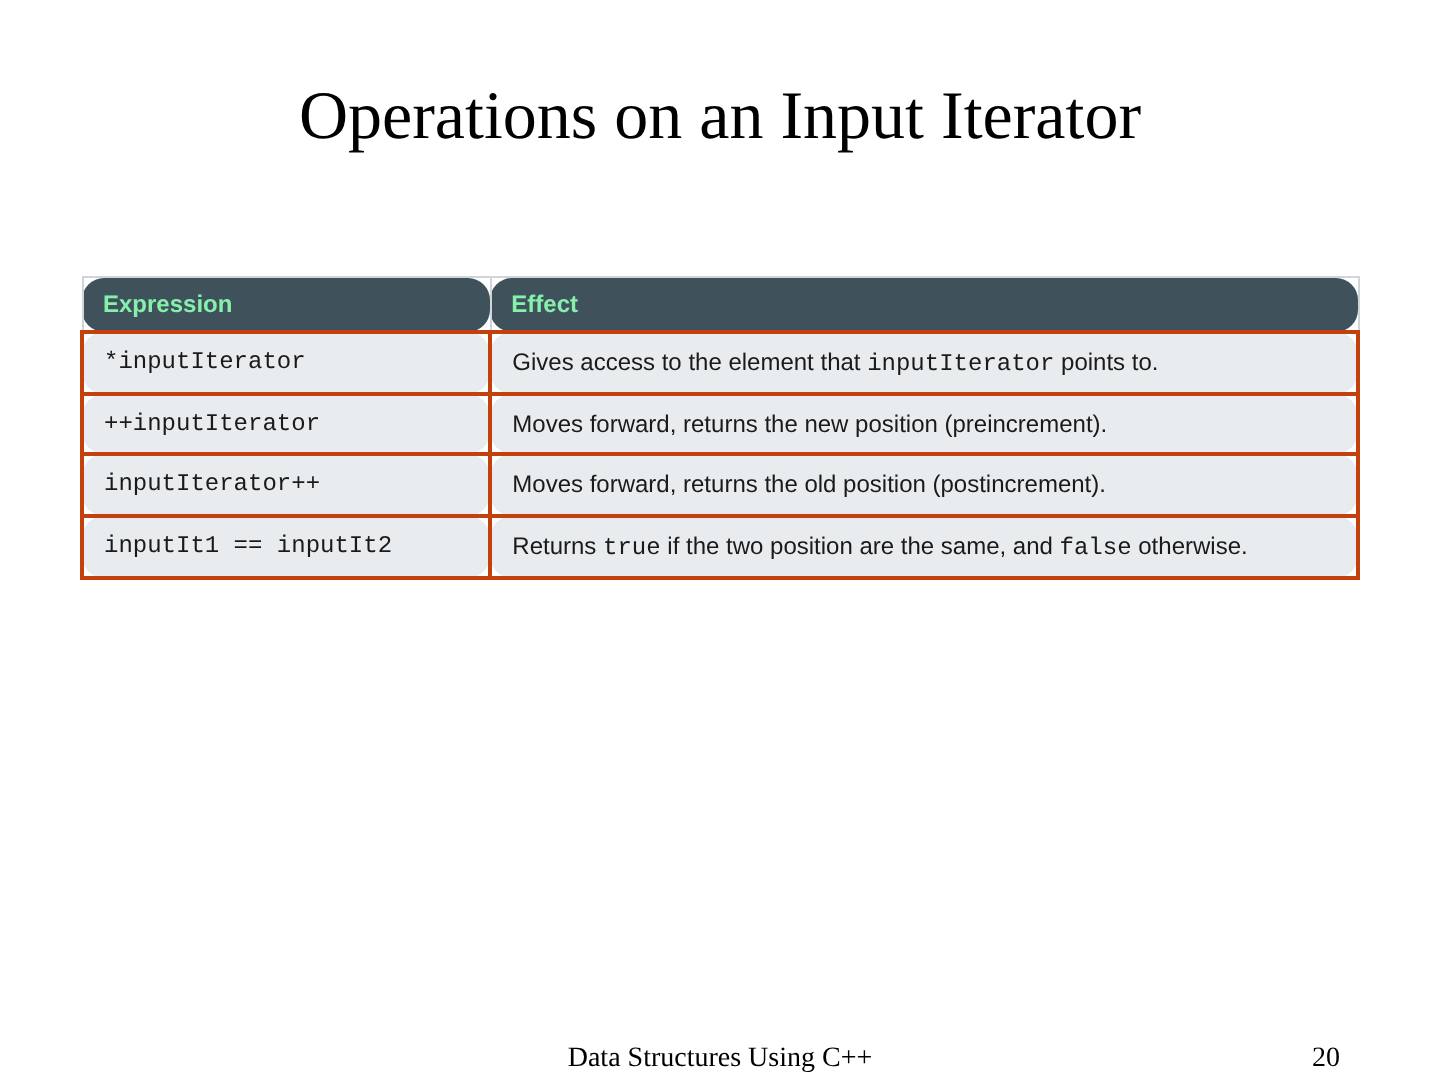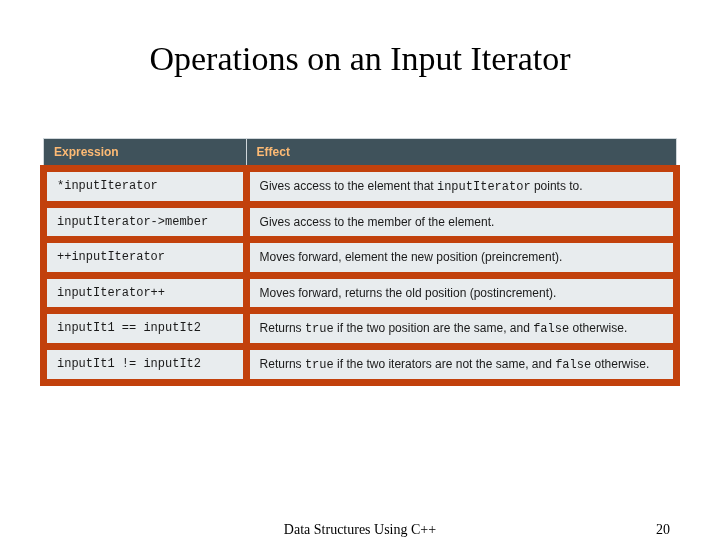--- a/index.html
+++ b/index.html
@@ -1,15 +1,15 @@
 <!DOCTYPE html>
 <html><head>
 <meta charset="utf-8">
 <style>
-  * { box-sizing: border-box; margin: 0; padding: 0; }
+  * { box-sizing: border-box; margin: 0; padding: 0; border-radius: 11px; }
   html, body { width: 720px; height: 540px; background: #fff; font-family: "Times New Roman", Times, serif; }
   .slide {
     width: 720px; height: 540px; position: relative;
     padding: 30px 40px 20px 40px;
   }
   .title {
     font-size: 34px;
     text-align: center;
     margin-top: 10px;
     margin-bottom: 60px;
@@ -25,30 +25,30 @@
   .caption b { font-weight: bold; }
   table.ops {
     width: 100%;
     border-collapse: collapse;
     font-family: Arial, Helvetica, sans-serif;
     font-size: 12px;
     color: #1a1a1a;
   }
   table.ops th {
     background: #3f525b;
-    color: #fdba74;
+    color: #86efac;
     text-align: left;
     font-weight: bold;
     padding: 6px 10px;
     border: 1px solid #cfd6da;
   }
   table.ops td {
     background: #e8ecee;
     padding: 6px 10px;
-    border: 7px solid #c2410c;
+    border: 2px solid #c2410c;
     vertical-align: top;
     line-height: 1.35;
   }
   table.ops td.expr {
     font-family: "Courier New", Courier, monospace;
     white-space: nowrap;
   }
   table.ops td .code {
     font-family: "Courier New", Courier, monospace;
   }
@@ -84,49 +84,37 @@
       </tr>
     </thead>
     <tbody>
       <tr>
         <td class="expr">*inputIterator</td>
         <td>
           <span>Gives access to the element that </span><span class="code">inputIterator</span><span> points to.</span>
         </td>
       </tr>
       <tr>
-        <td class="expr">inputIterator-&gt;member</td>
-        <td>
-          <span>Gives access to the member of the element.</span>
-        </td>
-      </tr>
-      <tr>
         <td class="expr">++inputIterator</td>
         <td>
-          <span>Moves forward, element the new position (preincrement).</span>
+          <span>Moves forward, returns the new position (preincrement).</span>
         </td>
       </tr>
       <tr>
         <td class="expr">inputIterator++</td>
         <td>
           <span>Moves forward, returns the old position (postincrement).</span>
         </td>
       </tr>
       <tr>
         <td class="expr">inputIt1 == inputIt2</td>
         <td>
           <span>Returns </span><span class="code">true</span><span> if the two position are the same, and </span><span class="code">false</span><span> otherwise.</span>
         </td>
       </tr>
-      <tr>
-        <td class="expr">inputIt1 != inputIt2</td>
-        <td>
-          <span>Returns </span><span class="code">true</span><span> if the two iterators are not the same, and </span><span class="code">false</span><span> otherwise.</span>
-        </td>
-      </tr>
     </tbody>
   </table>
 
   <div class="footer">
     <span class="src">Data Structures Using C++</span>
     <span class="pg">20</span>
   </div>
 
 </div>
 

